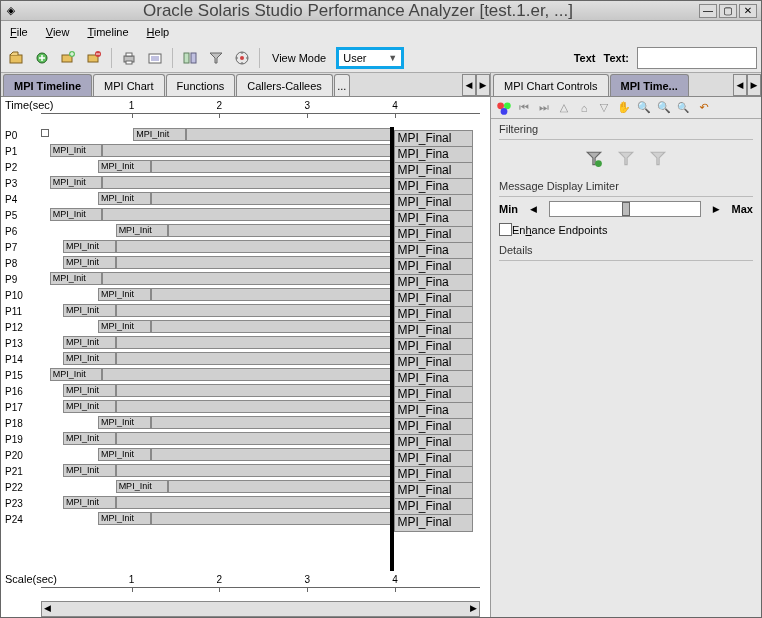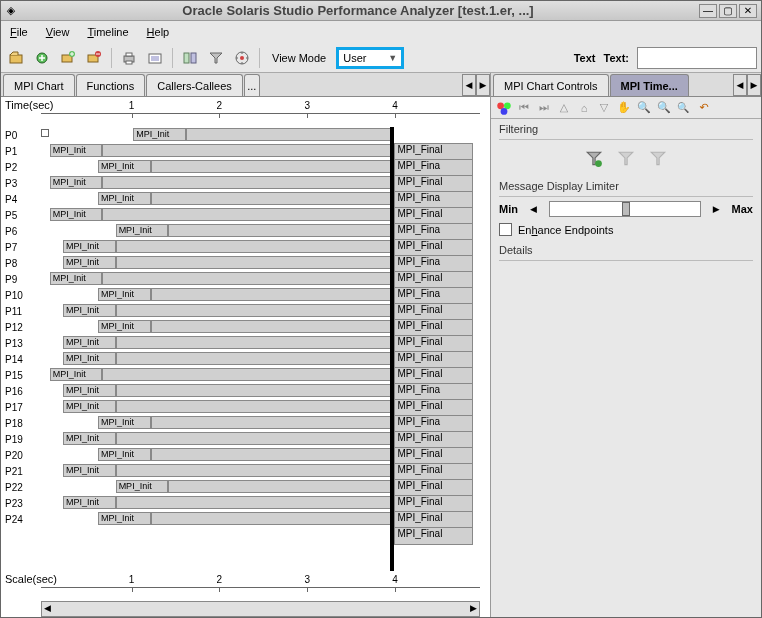--- a/index.html
+++ b/index.html
@@ -1,18 +1,18 @@
 <!DOCTYPE html>
 <html><head>
 <meta charset="utf-8">
 <style>
 *{box-sizing:border-box;margin:0;padding:0;font-family:Arial,sans-serif;font-size:11px}
 body{background:#e8e8e8;width:762px;height:618px;border:1px solid #666;display:flex;flex-direction:column}
 .titlebar{background:linear-gradient(#e0e0e0,#c8c8c8);height:20px;display:flex;align-items:center;border-bottom:1px solid #999}
-.titlebar-text{flex:1;text-align:center;color:#444;font-weight:bold;font-size:13px}
+.titlebar-text{flex:1;text-align:center;color:#444;font-weight:normal;font-size:17px}
 .winctrl{display:flex;gap:2px;padding:0 4px}
 .winbtn{width:18px;height:14px;border:1px solid #888;background:#ddd;display:flex;align-items:center;justify-content:center;font-size:10px}
 .menubar{background:#e8e8e8;height:22px;display:flex;align-items:center;padding:0 1px;gap:2px}
 .menuitem{padding:3px 8px;cursor:pointer}
 .menuitem u{text-decoration:underline}
 .toolbar{background:#e8e8e8;height:30px;display:flex;align-items:center;padding:0 4px;gap:4px;border-bottom:1px solid #aaa}
 .tbtn{width:22px;height:22px;display:flex;align-items:center;justify-content:center;cursor:pointer}
 .tbtn svg{width:16px;height:16px}
 .tsep{width:1px;height:20px;background:#bbb;margin:0 2px}
 .viewmode-label{font-weight:normal;padding:0 6px}
@@ -33,32 +33,32 @@
 .time-label{height:16px;padding-left:4px;display:flex;align-items:center;font-size:11px}
 .time-axis{height:14px;position:relative;margin-left:40px;margin-right:10px;border-top:1px solid #666}
 .tick{position:absolute;top:-14px;font-size:10px}
 .tick::after{content:"";position:absolute;left:50%;top:14px;width:1px;height:4px;background:#666}
 .rows{flex:1;overflow:hidden;position:relative}
 .row{height:16px;display:flex;position:relative}
 .row-label{width:40px;padding-left:4px;font-size:10px;display:flex;align-items:center}
 .row-track{flex:1;position:relative;height:16px;margin-right:10px}
 .bar-init{position:absolute;height:13px;top:1px;background:#d0d0d0;border:1px solid #888;font-size:9px;overflow:hidden;padding-left:2px;white-space:nowrap}
 .bar-body{position:absolute;height:13px;top:1px;background:#d0d0d0;border:1px solid #888}
-.bar-final{position:absolute;height:18px;top:16px;background:#d0d0d0;border:1px solid #888;font-size:10px;overflow:hidden;padding-left:2px;white-space:nowrap}
+.bar-final{position:absolute;height:18px;top:3px;background:#d0d0d0;border:1px solid #888;font-size:12px;overflow:hidden;padding-left:2px;white-space:nowrap}
 .vline{position:absolute;top:0;bottom:0;width:4px;background:#000;left:79.5%}
 .hscroll{height:16px;margin-left:40px;margin-right:10px;background:#e0e0e0;border:1px solid #888;position:relative}
 .right-toolbar{height:22px;display:flex;align-items:center;gap:2px;padding:0 4px;border-bottom:1px solid #aaa}
 .rtbtn{width:18px;height:18px;display:flex;align-items:center;justify-content:center;cursor:pointer}
 .section-label{padding:4px 8px 2px;color:#333}
 .section-sep{height:1px;background:#bbb;margin:2px 8px}
 .filter-row{display:flex;justify-content:center;gap:14px;padding:8px 0}
 .slider-row{display:flex;align-items:center;padding:2px 8px;gap:12px}
 .slider{flex:1;height:16px;border:1px solid #888;background:#fff;position:relative}
 .slider-thumb{position:absolute;left:48%;top:0;width:8px;height:14px;background:#bbb;border:1px solid #666}
-.chk-row{display:flex;align-items:center;padding:4px 8px;gap:6px}
+.chk-row{display:flex;align-items:center;padding:4px 8px;gap:0}
 .chk{width:13px;height:13px;border:1px solid #666;background:#fff}
 .handle{position:absolute;width:8px;height:8px;border:1px solid #666;background:#fff}
 </style>
 </head>
 <body>
 
 <div class="titlebar">
   <div style="width:20px;text-align:center">◈</div>
   <div class="titlebar-text">Oracle Solaris Studio Performance Analyzer [test.1.er, ...]</div>
   <div class="winctrl">
@@ -141,20 +141,21 @@
       <span>User</span>
     </div>
   <span class="find-label">Text</span>
   <span class="find-text-label">Text:</span>
   <input class="find-input" style="">
 </div>
 
 <div class="panels">
   <div class="left-panel">
     <div class="tabrow">
+      <div class="tab active">MPI Timeline</div>
       <div class="tab">MPI Chart</div>
       <div class="tab">Functions</div>
       <div class="tab">Callers-Callees</div>
       <div class="tab overflow">...</div>
       <div style="flex:1"></div>
       <div class="navbtn">◀</div>
       <div class="navbtn">▶</div>
     </div>
     <div class="timeline-area">
       <div class="time-label">Time(sec)</div>

